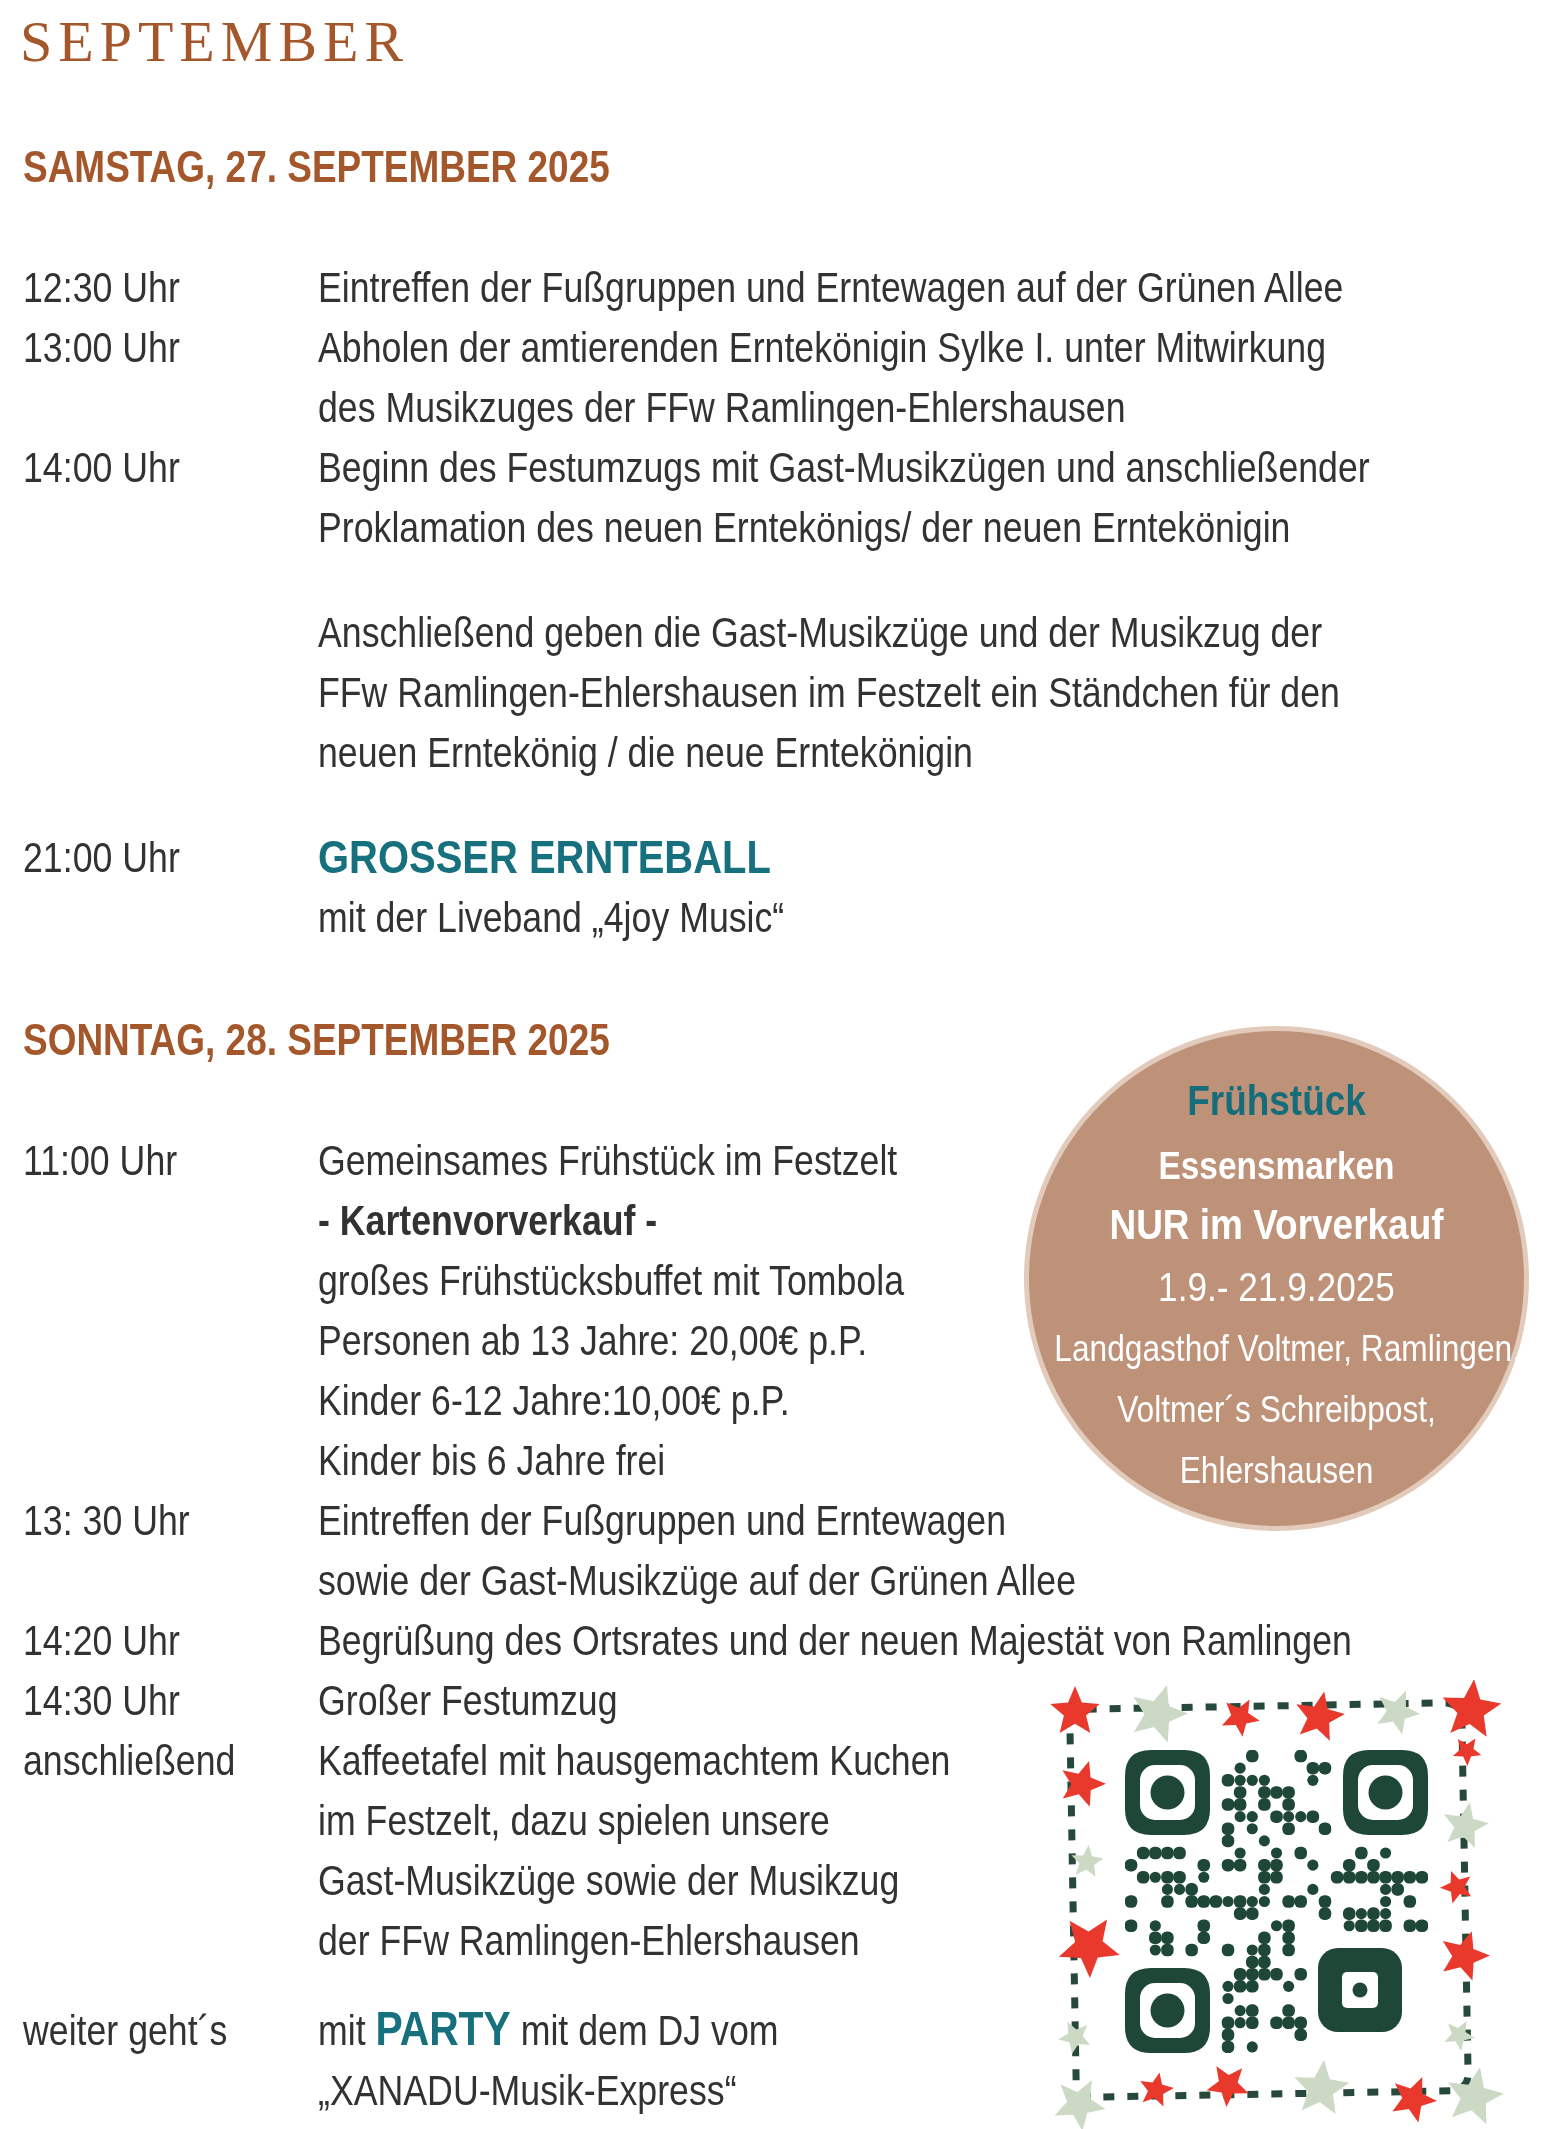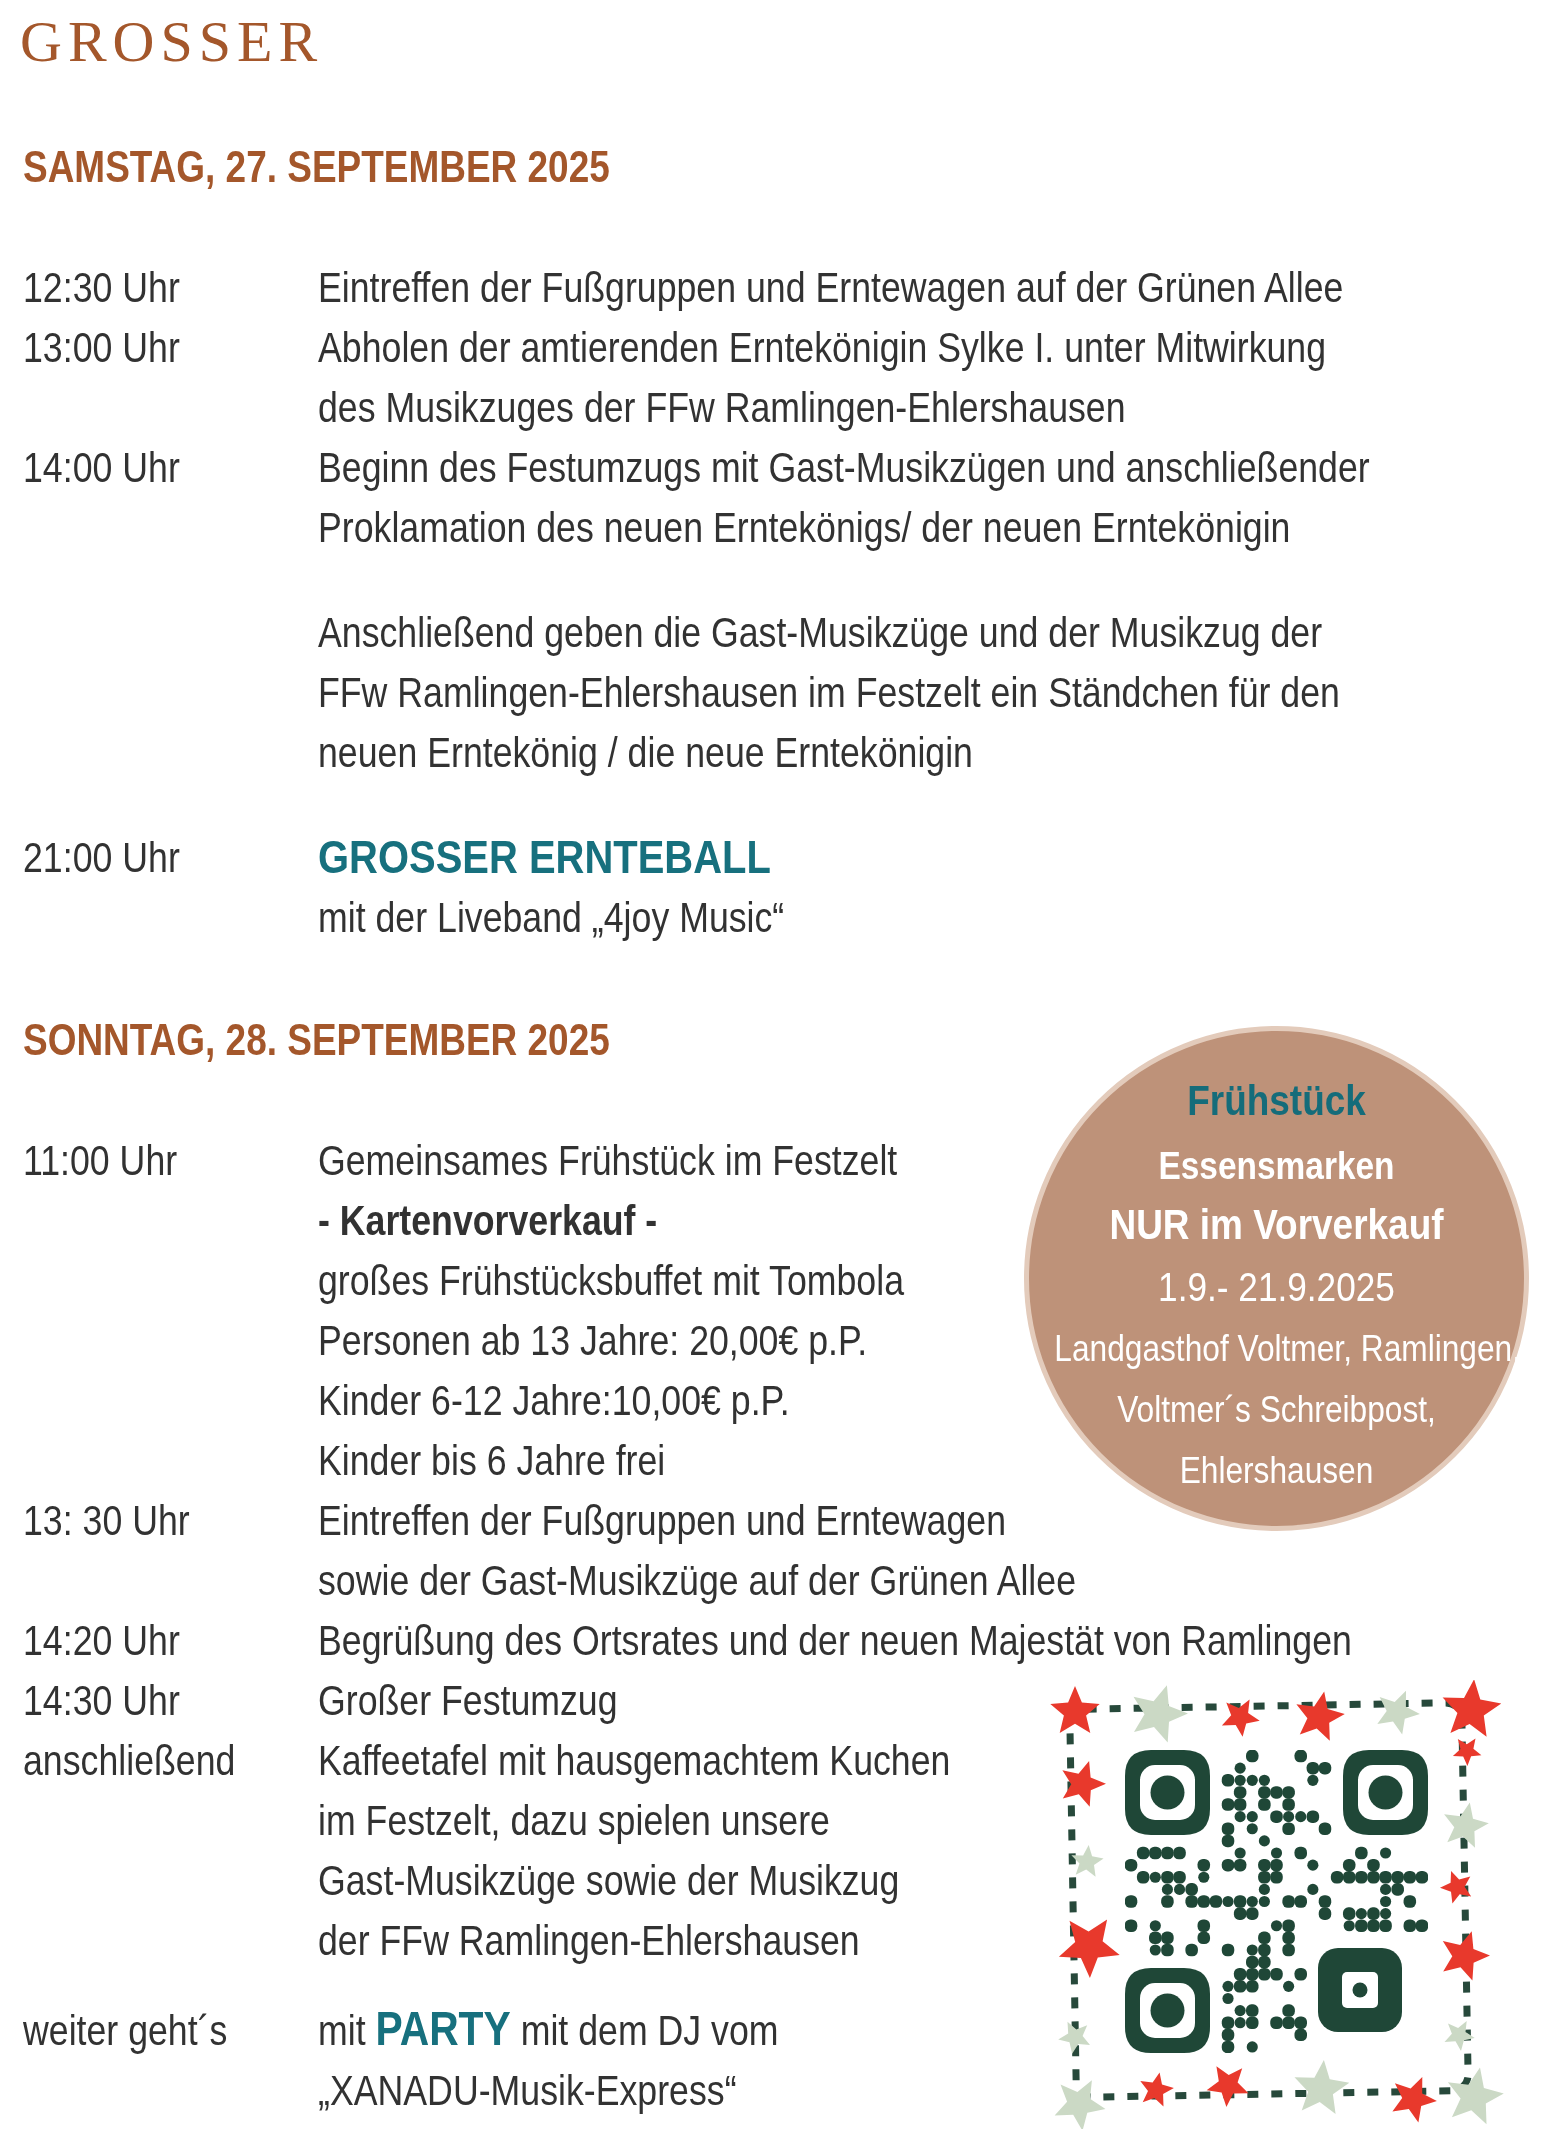--- a/index.html
+++ b/index.html
@@ -38,21 +38,21 @@
   .badge-title{color:#156C7A;font-weight:bold;font-size:42px;}
   .b38b{font-size:38px;font-weight:bold;}
   .b42b{font-size:42px;font-weight:bold;}
   .b40{font-size:40px;}
   .b36{font-size:36px;}
   svg{display:block;}
 </style>
 </head>
 <body>
 
-<div class="abs page-title">GROSSER</div>
+<div class="abs page-title">SEPTEMBER</div>
 <div class="abs day-heading" style="left:23px;top:145px;">SAMSTAG, 27. SEPTEMBER 2025</div>
 <div class="abs day-heading" style="left:23px;top:1018px;">SONNTAG, 28. SEPTEMBER 2025</div>
 
 <div id="schedule">
     <div class="abs ln" style="left: 23px; top: 267px;">12:30 Uhr</div>
     <div class="abs ln" style="left: 318px; top: 267px;">Eintreffen der Fußgruppen und Erntewagen auf der Grünen Allee</div>
     <div class="abs ln" style="left: 23px; top: 327px;">13:00 Uhr</div>
     <div class="abs ln" style="left: 318px; top: 327px;">Abholen der amtierenden Erntekönigin Sylke I. unter Mitwirkung</div>
     <div class="abs ln" style="left: 318px; top: 387px;">des Musikzuges der FFw Ramlingen-Ehlershausen</div>
     <div class="abs ln" style="left: 23px; top: 447px;">14:00 Uhr</div>

